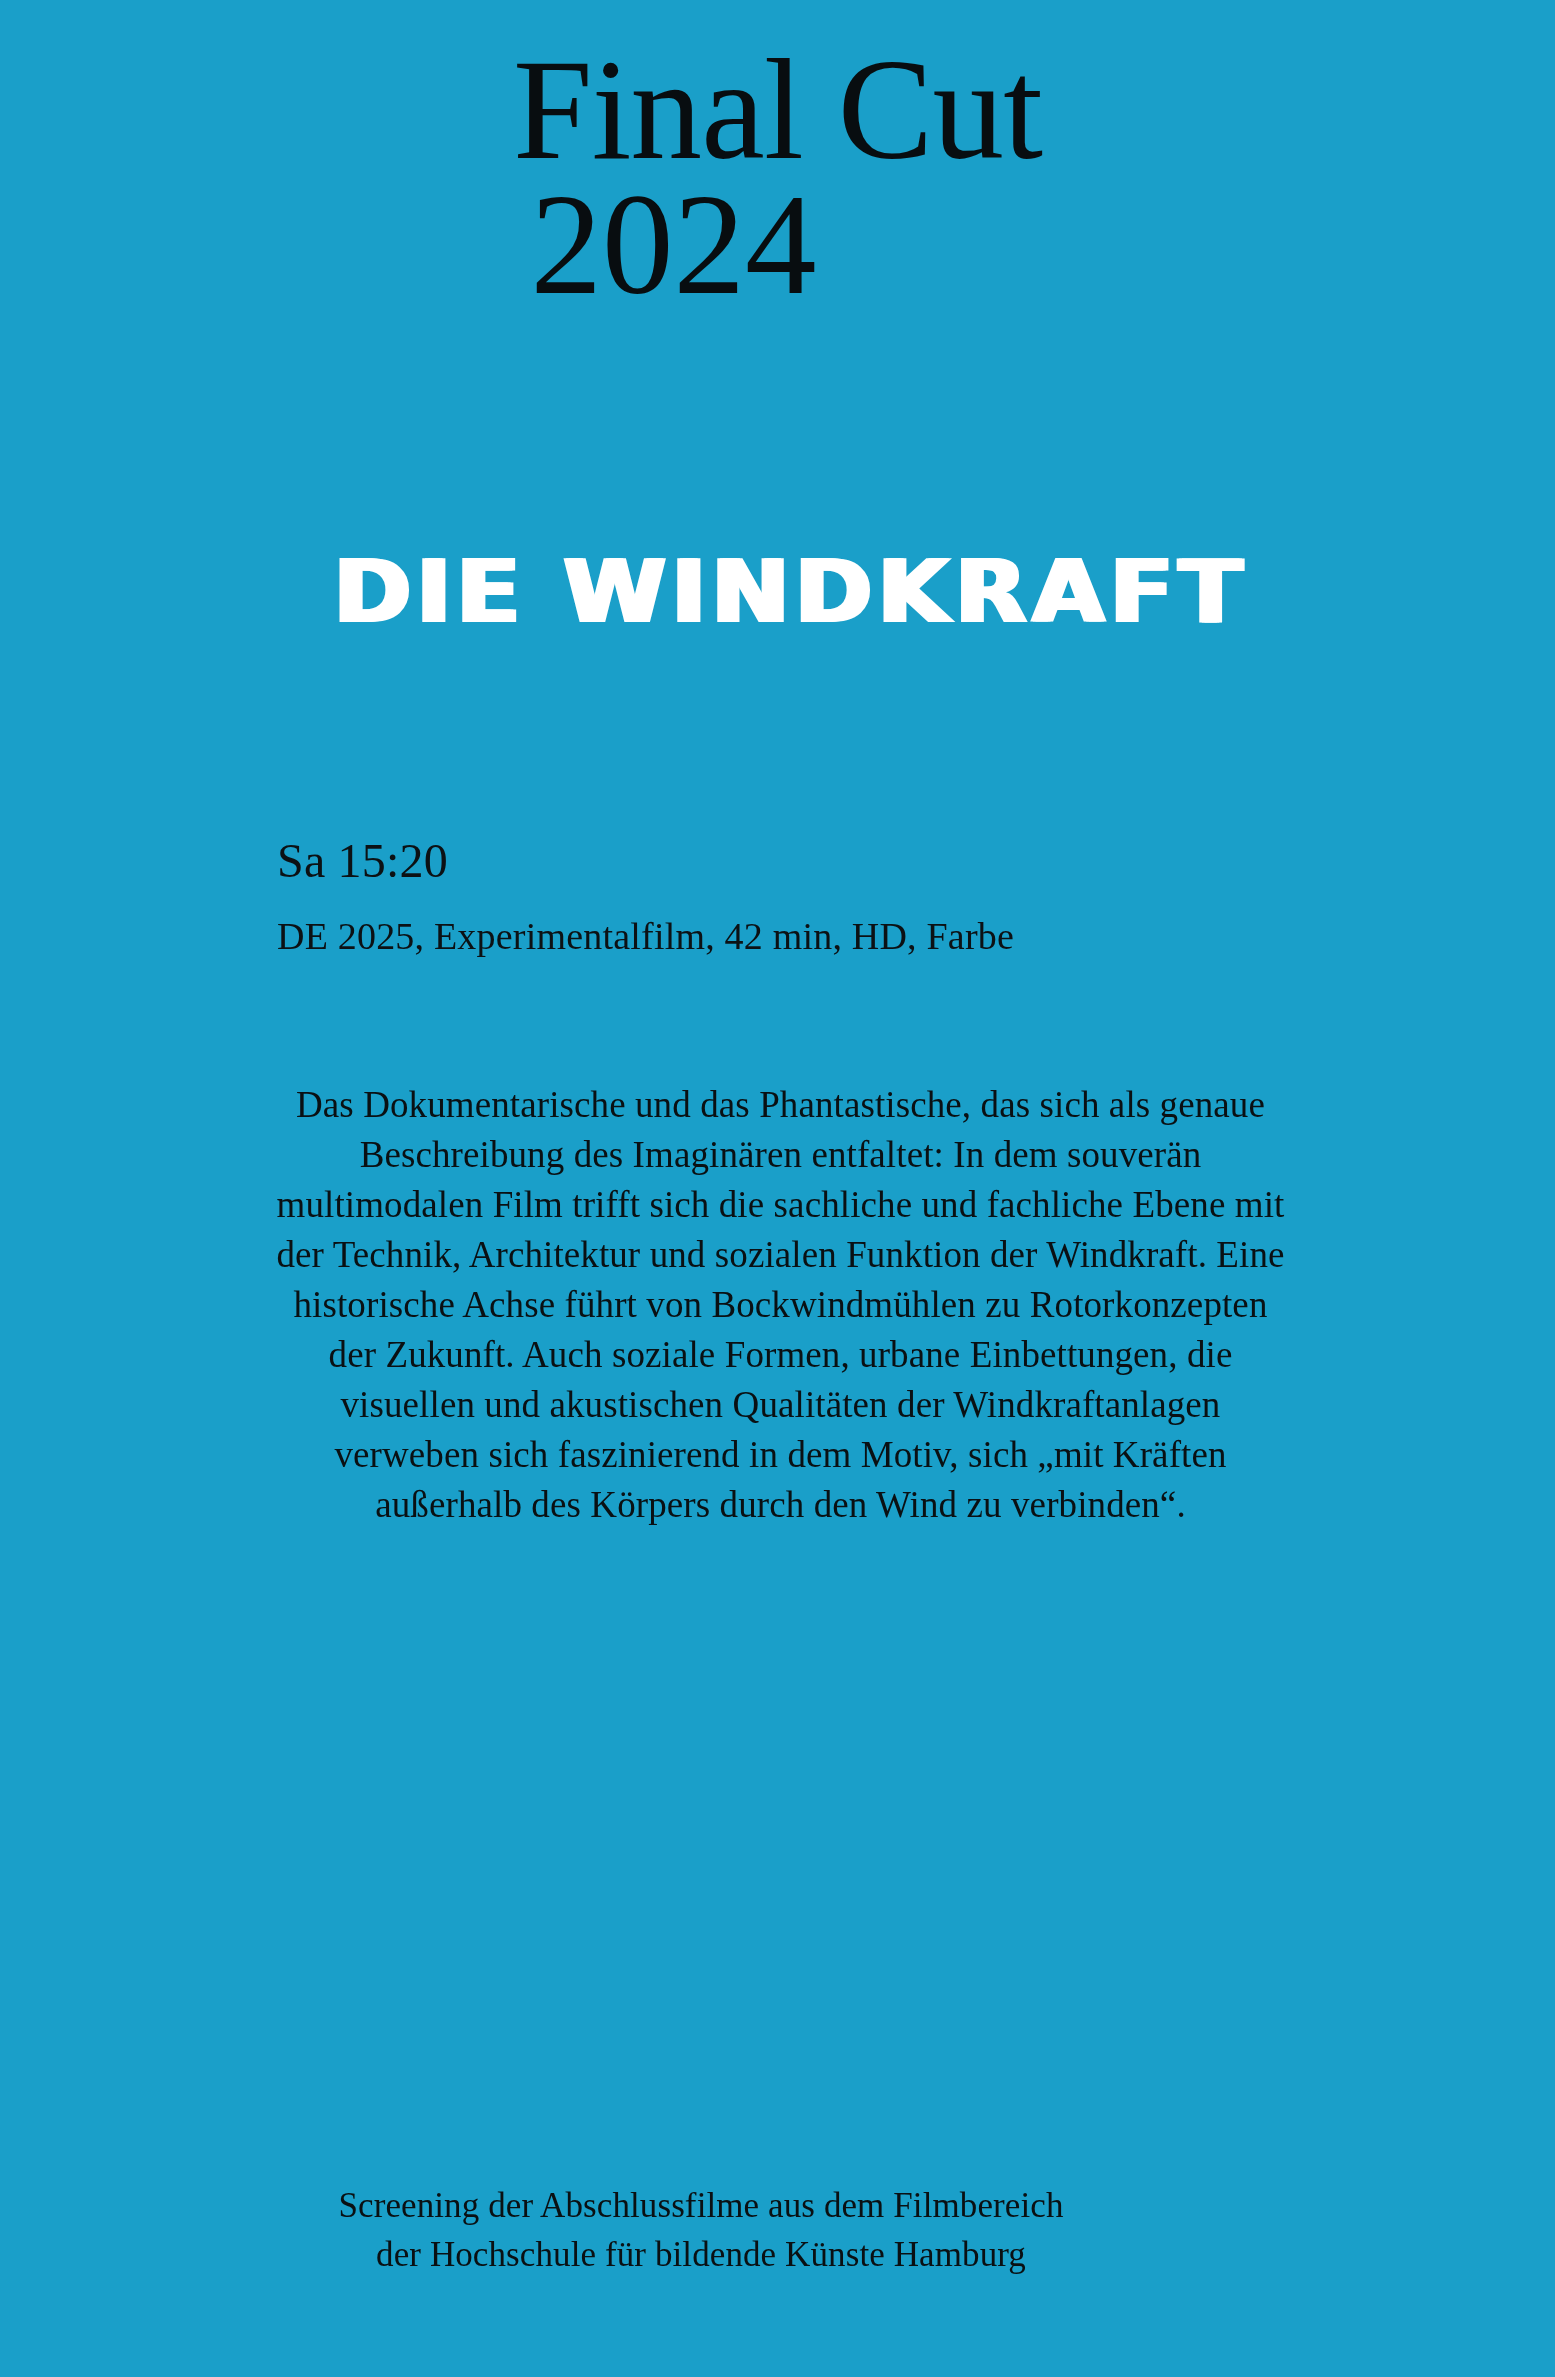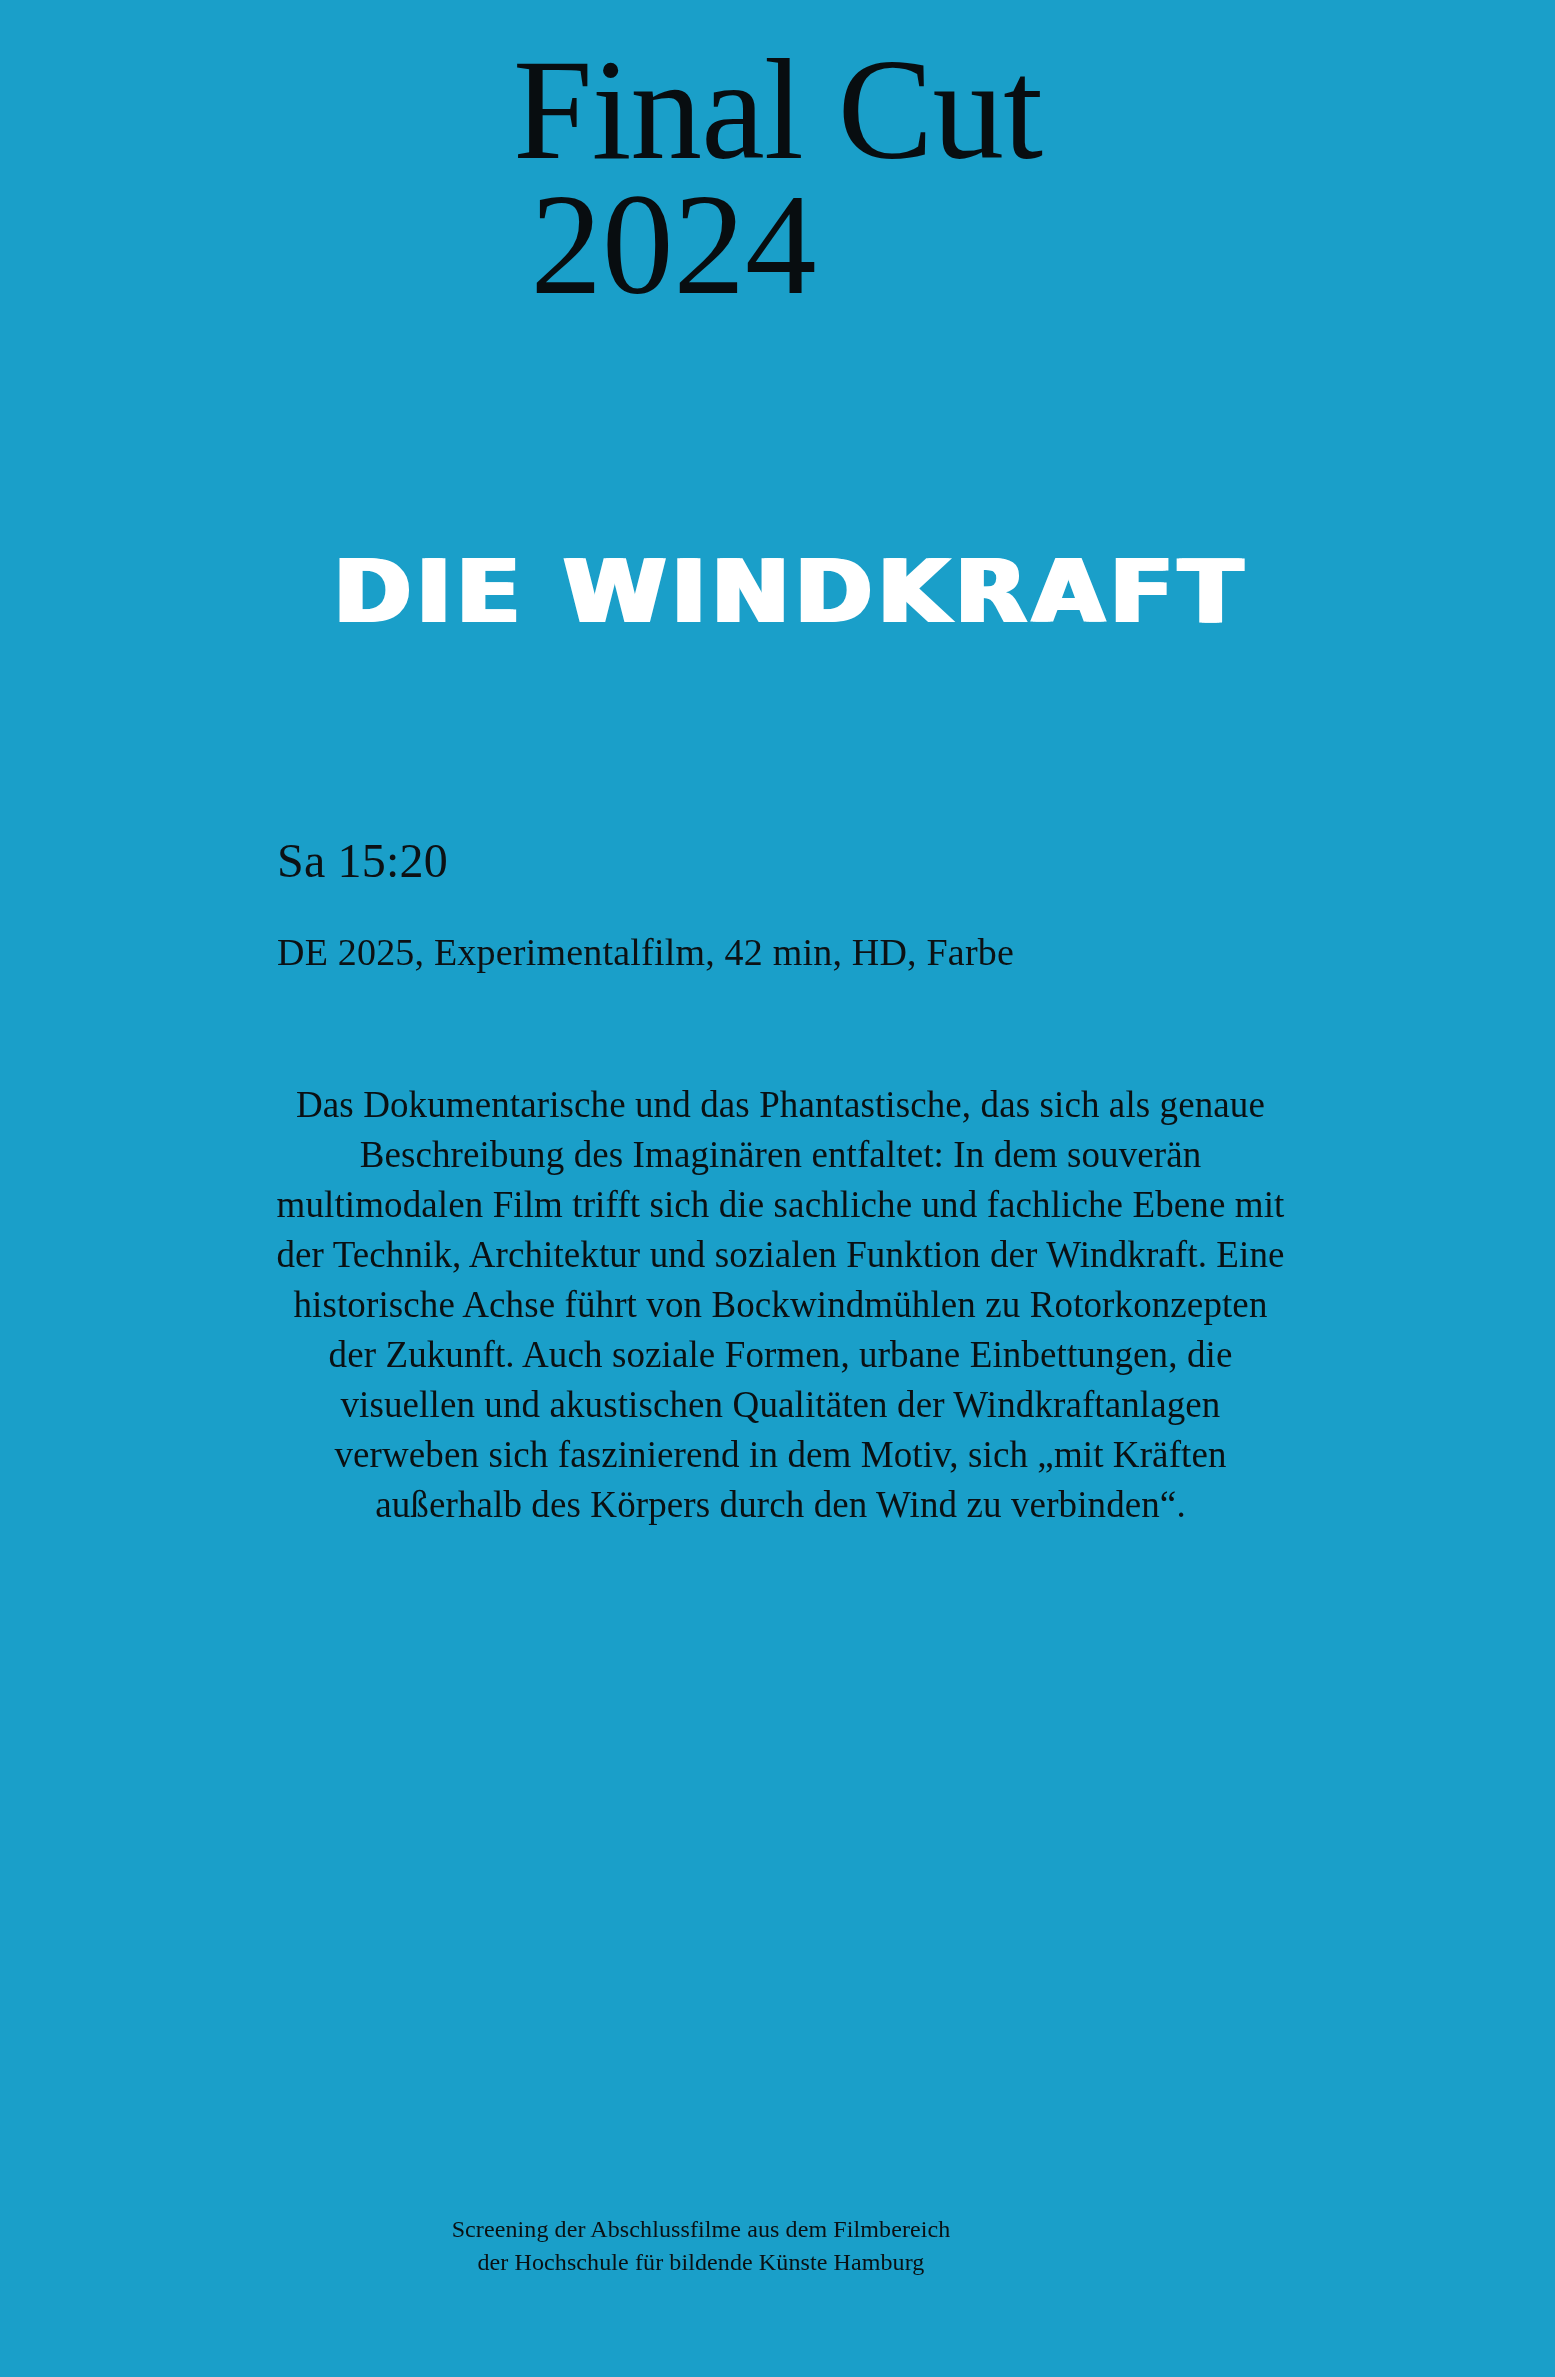--- a/index.html
+++ b/index.html
@@ -75,21 +75,21 @@
     text-align: left;
   }
   .meta .time {
     font-size: 48px;
     line-height: 1.3;
     letter-spacing: 0.2px;
   }
   .meta .specs {
     font-size: 38px;
     line-height: 1.3;
-    margin-top: 36px;
+    margin-top: 20px;
     letter-spacing: 0.2px;
   }
 
   
   .synopsis {
     position: absolute;
     left: 270px;
     top: 1080px;
     width: 1021px;
     text-align: center;
@@ -111,21 +111,21 @@
     letter-spacing: 0.1px;
   }
 
   
   .footer {
     position: absolute;
     left: 0;
     bottom: 98px;
     width: 1402px;
     text-align: center;
-    font-size: 24px;
+    font-size: 35px;
     line-height: 1.38;
     letter-spacing: 0.1px;
     color: #0a1013;
   }
   .footer div {
     white-space: pre;
   }
 </style>
 </head>
 <body>

